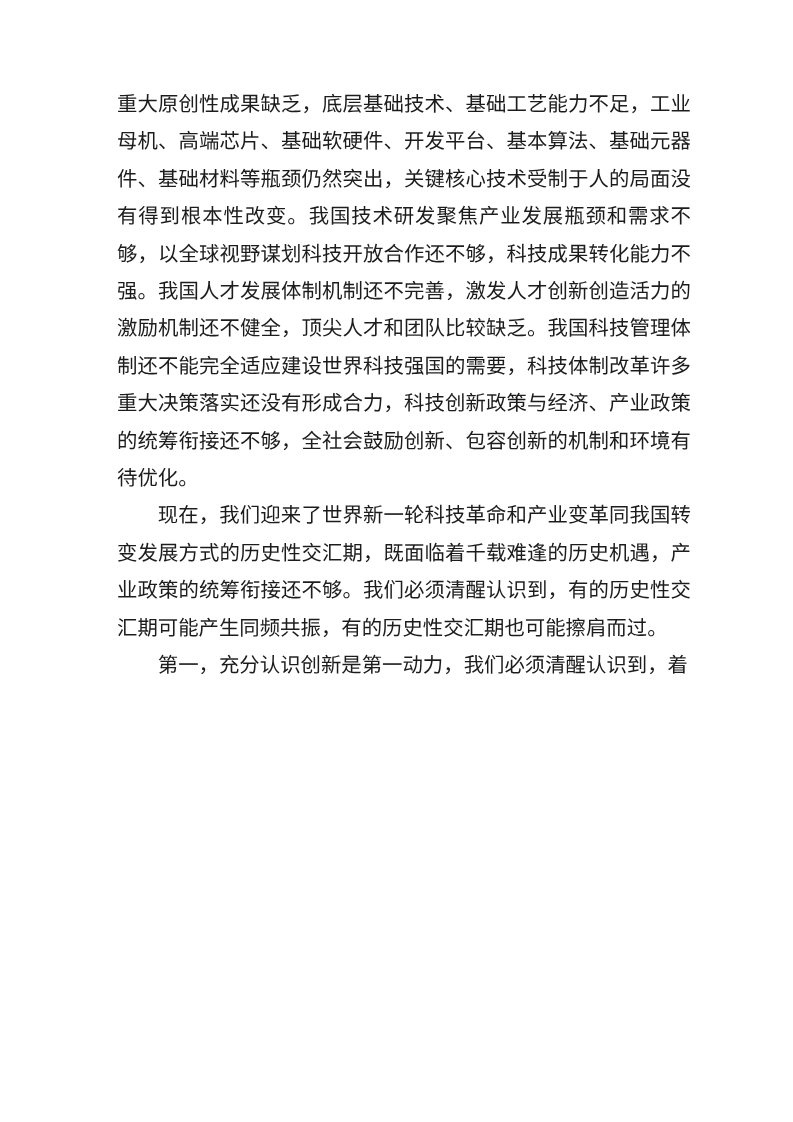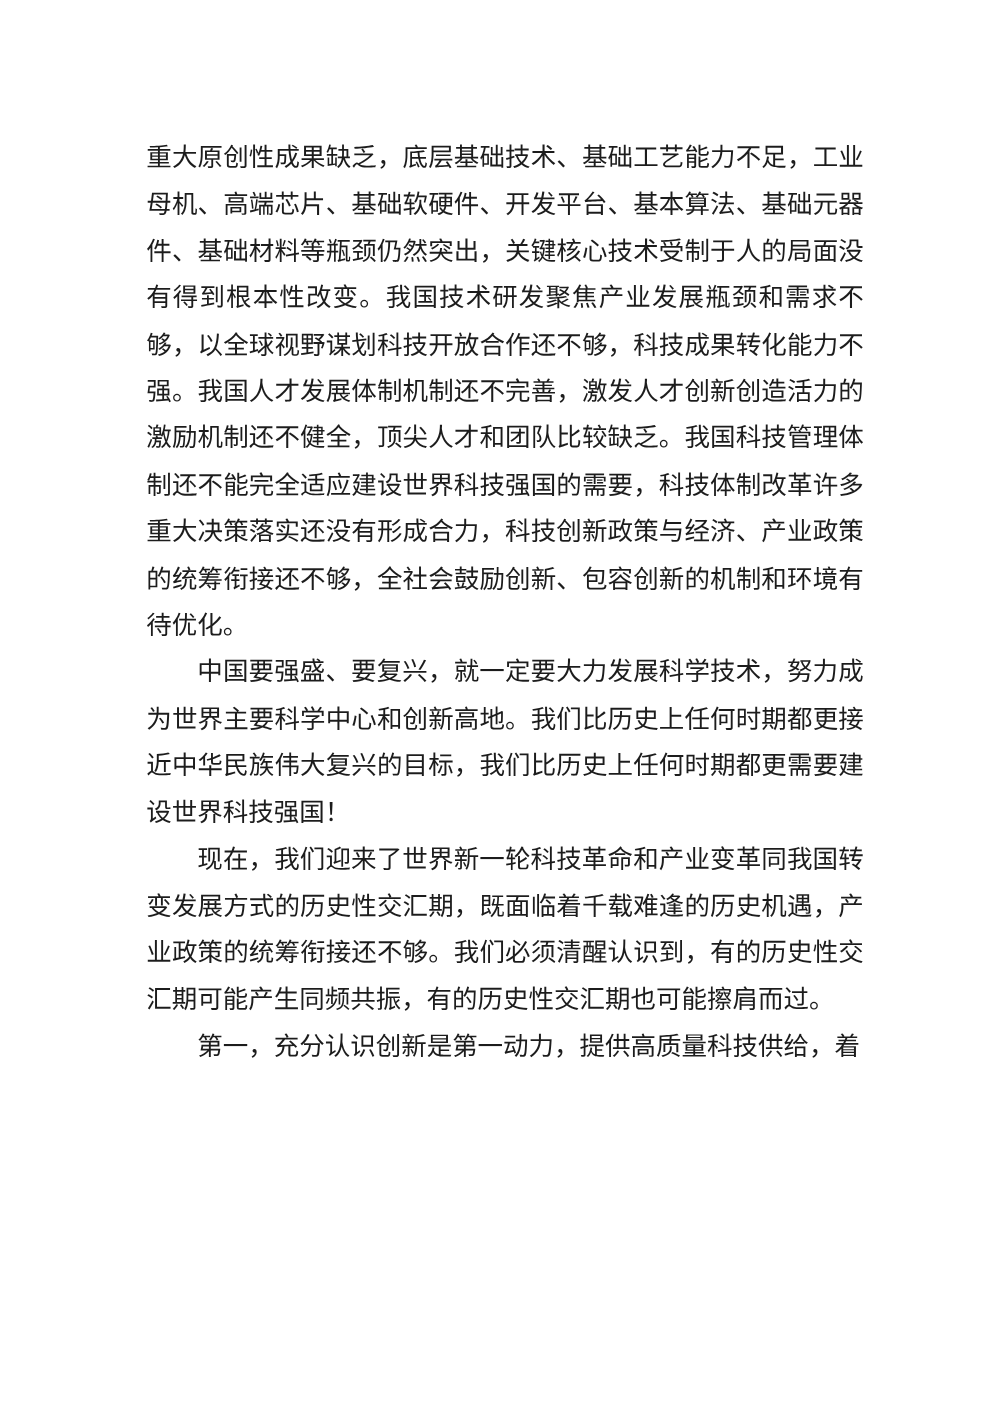--- a/index.html
+++ b/index.html
@@ -17,21 +17,21 @@
     position: absolute;
     left: 0;
     top: 0;
     width: 793px;
     height: 1122px;
     background: #ffffff;
   }
   .text-block {
     position: absolute;
     left: 117px;
-    top: 108px;
+    top: 86px;
     width: 574px;
     color: #1c1c1c;
     font-size: 20.4px;
     line-height: 37.4px;
     text-align: justify;
     text-justify: inter-character;
     letter-spacing: 0;
     word-break: break-all;
   }
   .para {
@@ -42,17 +42,16 @@
   .para.no-indent {
     text-indent: 0;
   }
 </style>
 </head>
 <body>
 
 <div class="page">
   <div class="text-block">
     <p class="para no-indent">重大原创性成果缺乏，底层基础技术、基础工艺能力不足，工业母机、高端芯片、基础软硬件、开发平台、基本算法、基础元器件、基础材料等瓶颈仍然突出，关键核心技术受制于人的局面没有得到根本性改变。我国技术研发聚焦产业发展瓶颈和需求不够，以全球视野谋划科技开放合作还不够，科技成果转化能力不强。我国人才发展体制机制还不完善，激发人才创新创造活力的激励机制还不健全，顶尖人才和团队比较缺乏。我国科技管理体制还不能完全适应建设世界科技强国的需要，科技体制改革许多重大决策落实还没有形成合力，科技创新政策与经济、产业政策的统筹衔接还不够，全社会鼓励创新、包容创新的机制和环境有待优化。</p>
-    <p class="para">中国要强盛、要复兴，就一定要大力发展科学技术，努力成为世界主要科学中心和创新高地。我们比历史上任何时期都更接近中华民族伟大复兴的目标，我们比历史上任何时期都更需要建设世界科技强国！</p>
     <p class="para">现在，我们迎来了世界新一轮科技革命和产业变革同我国转变发展方式的历史性交汇期，既面临着千载难逢的历史机遇，产业政策的统筹衔接还不够。我们必须清醒认识到，有的历史性交汇期可能产生同频共振，有的历史性交汇期也可能擦肩而过。</p>
-    <p class="para">第一，充分认识创新是第一动力，提供高质量科技供给，着</p>
+    <p class="para">第一，充分认识创新是第一动力，我们必须清醒认识到，着</p>
   </div>
 </div>
 
 </body></html>

